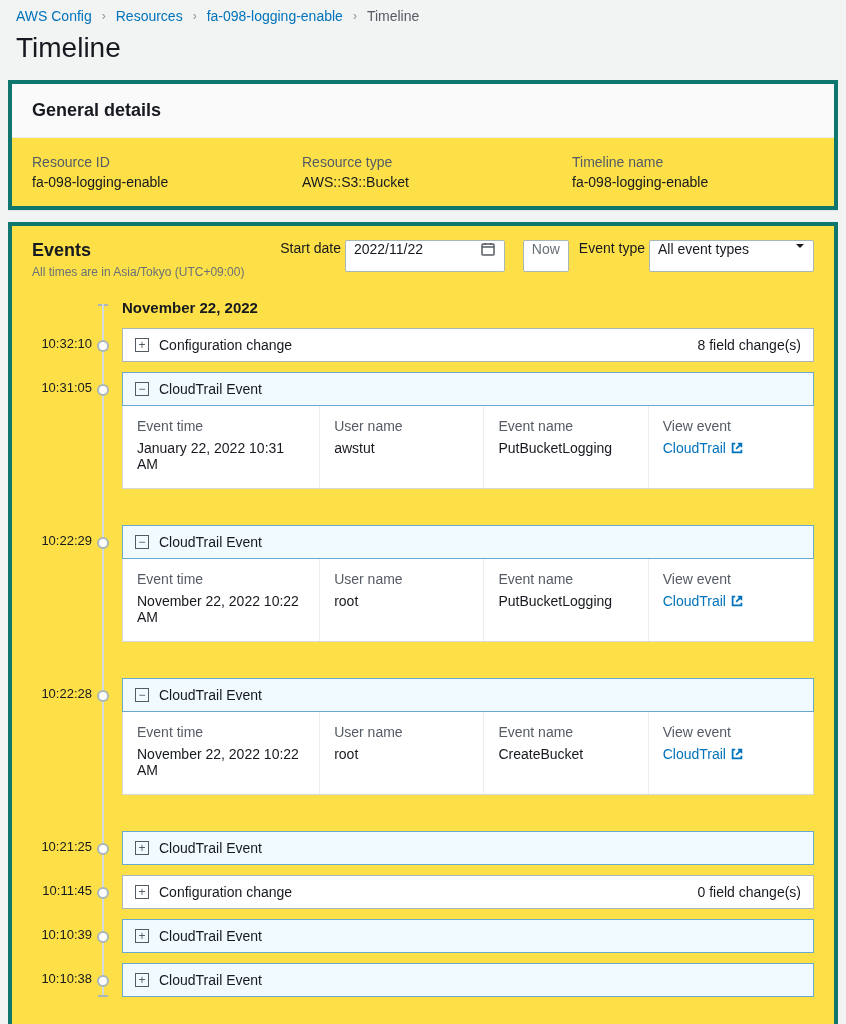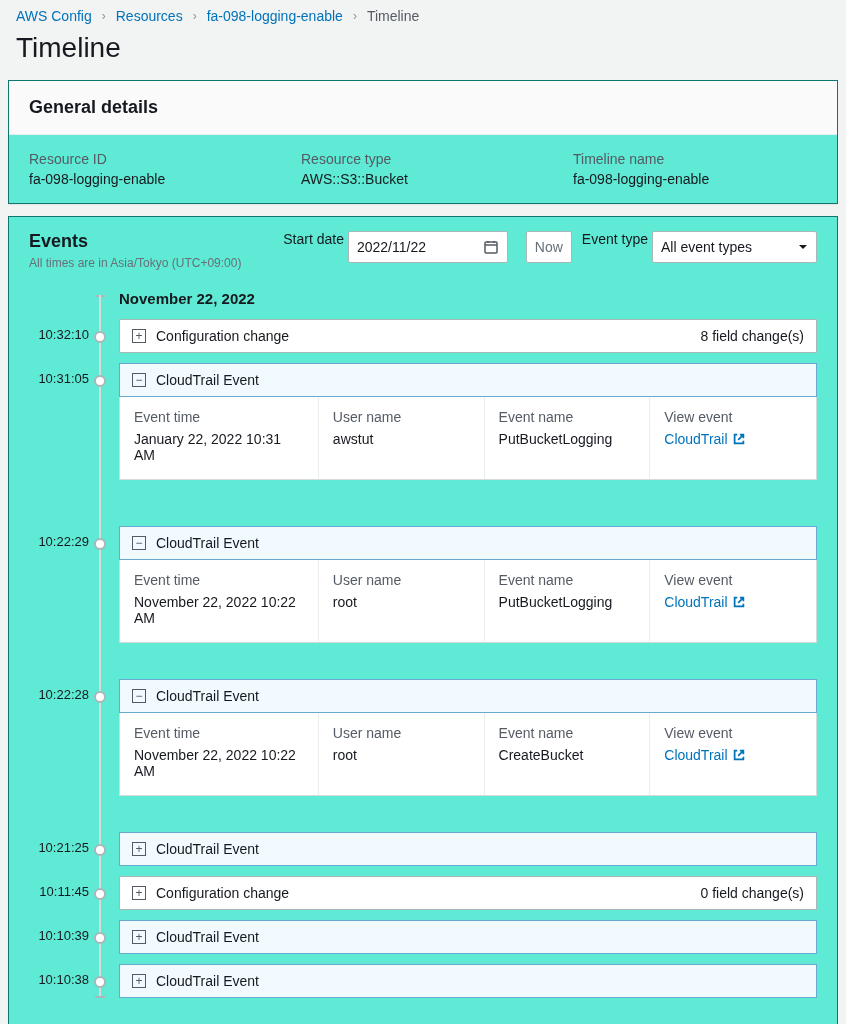--- a/index.html
+++ b/index.html
@@ -23,22 +23,22 @@
   .breadcrumb .current { color: #545b64; }
 
   .page-title {
     font-size: 28px;
     font-weight: 400;
     padding: 0 16px 12px 16px;
     color: #16191f;
   }
 
   .panel {
-    background: #5eead4;
-    border: 1px solid #0f766e;
+    background: #fde047;
+    border: 4px solid #0f766e;
     margin: 4px 8px 12px 8px;
     box-shadow: 0 1px 1px rgba(0,0,0,0.05);
   }
   .panel-header {
     padding: 16px 20px;
     border-bottom: 1px solid #eaeded;
     font-size: 18px;
     font-weight: 700;
     background:#fafafa;
   }
@@ -75,21 +75,20 @@
   .control { display: flex; gap: 4px; }
   .control-label { font-size: 14px; color: #16191f; }
   .input, .select, .btn {
     border: 1px solid #aab7b8;
     background: #fff;
     border-radius: 2px;
     height: 32px;
     padding: 0 8px;
     font-size: 14px;
     display: flex;
-    align-items: center;
     cursor: pointer;
   }
   .date-input { width: 160px; justify-content: space-between; }
   .select { width: 165px; justify-content: space-between; }
   .btn-now { color: #687078; }
 
   .timeline-wrap {
     padding: 20px 20px 20px 20px;
     position: relative;
   }
@@ -271,21 +270,21 @@
           <div class="row-card">
             <div class="card-head">
               <div class="card-head-left">
                 <span class="toggle-box">+</span>
                 <span class="card-title">Configuration change</span>
               </div>
               <span class="card-meta">8 field change(s)</span>
             </div>
           </div>
         </div>
-        <div class="row" style="margin-bottom: 46px;">
+        <div class="row" style="margin-bottom: 36px;">
           <div class="row-time">10:31:05</div>
           <div class="row-dot"></div>
           <div class="row-card">
             <div class="card-head blue">
               <div class="card-head-left">
                 <span class="toggle-box">−</span>
                 <span class="card-title">CloudTrail Event</span>
               </div>
             </div>
             <div class="card-body">

